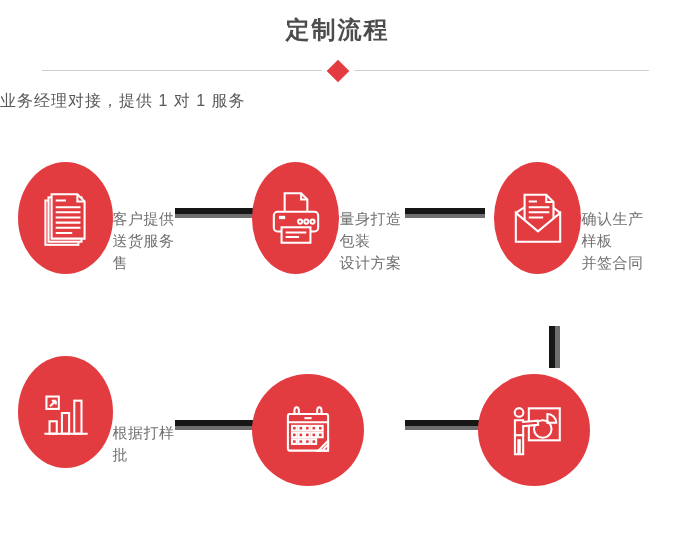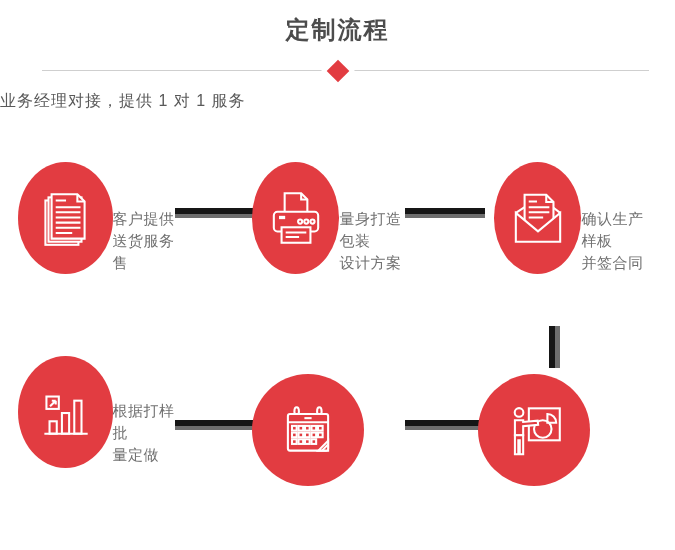--- a/index.html
+++ b/index.html
@@ -129,21 +129,20 @@
         <path d="M12,53 H54"></path>
         <rect x="17" y="41" width="7" height="12"></rect>
         <rect x="29" y="33" width="7" height="20"></rect>
         <rect x="41" y="21" width="7" height="32"></rect>
         <rect x="14" y="17" width="12" height="12"></rect>
         <path d="M17.5,26.5 L23,21 M23,21 H19.2 M23,21 V24.8"></path>
       </svg>
     </div>
     <div class="label">
       <span>根据打样批</span>
-      <span>量定做</span>
     </div>
   </div>
 
   <div class="step s5">
     <div class="circle">
       <svg class="icon-svg" width="66" height="66" viewBox="0 0 64 64" fill="none" stroke="#fff" stroke-width="2">
         <ellipse cx="21" cy="14" rx="2.2" ry="4"></ellipse>
         <ellipse cx="43" cy="14" rx="2.2" ry="4"></ellipse>
         <rect x="12.5" y="16.5" width="39" height="35.5" rx="2" style="fill:var(--accent)"></rect>
         <path d="M12.5,24.5 H51.5"></path>

